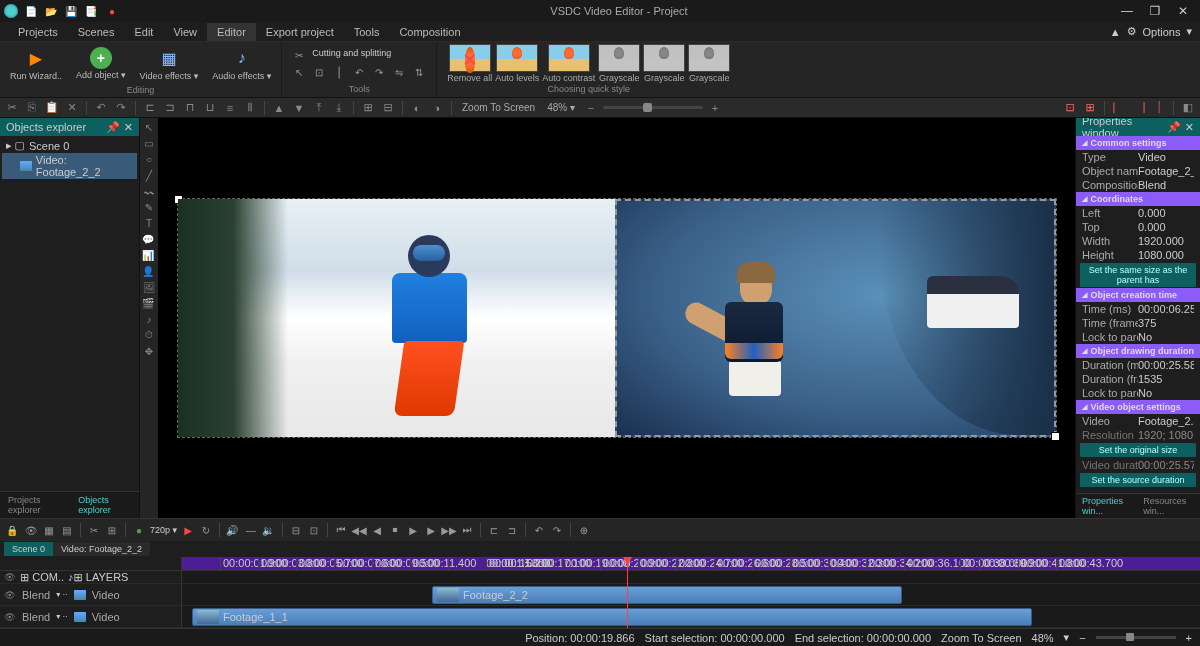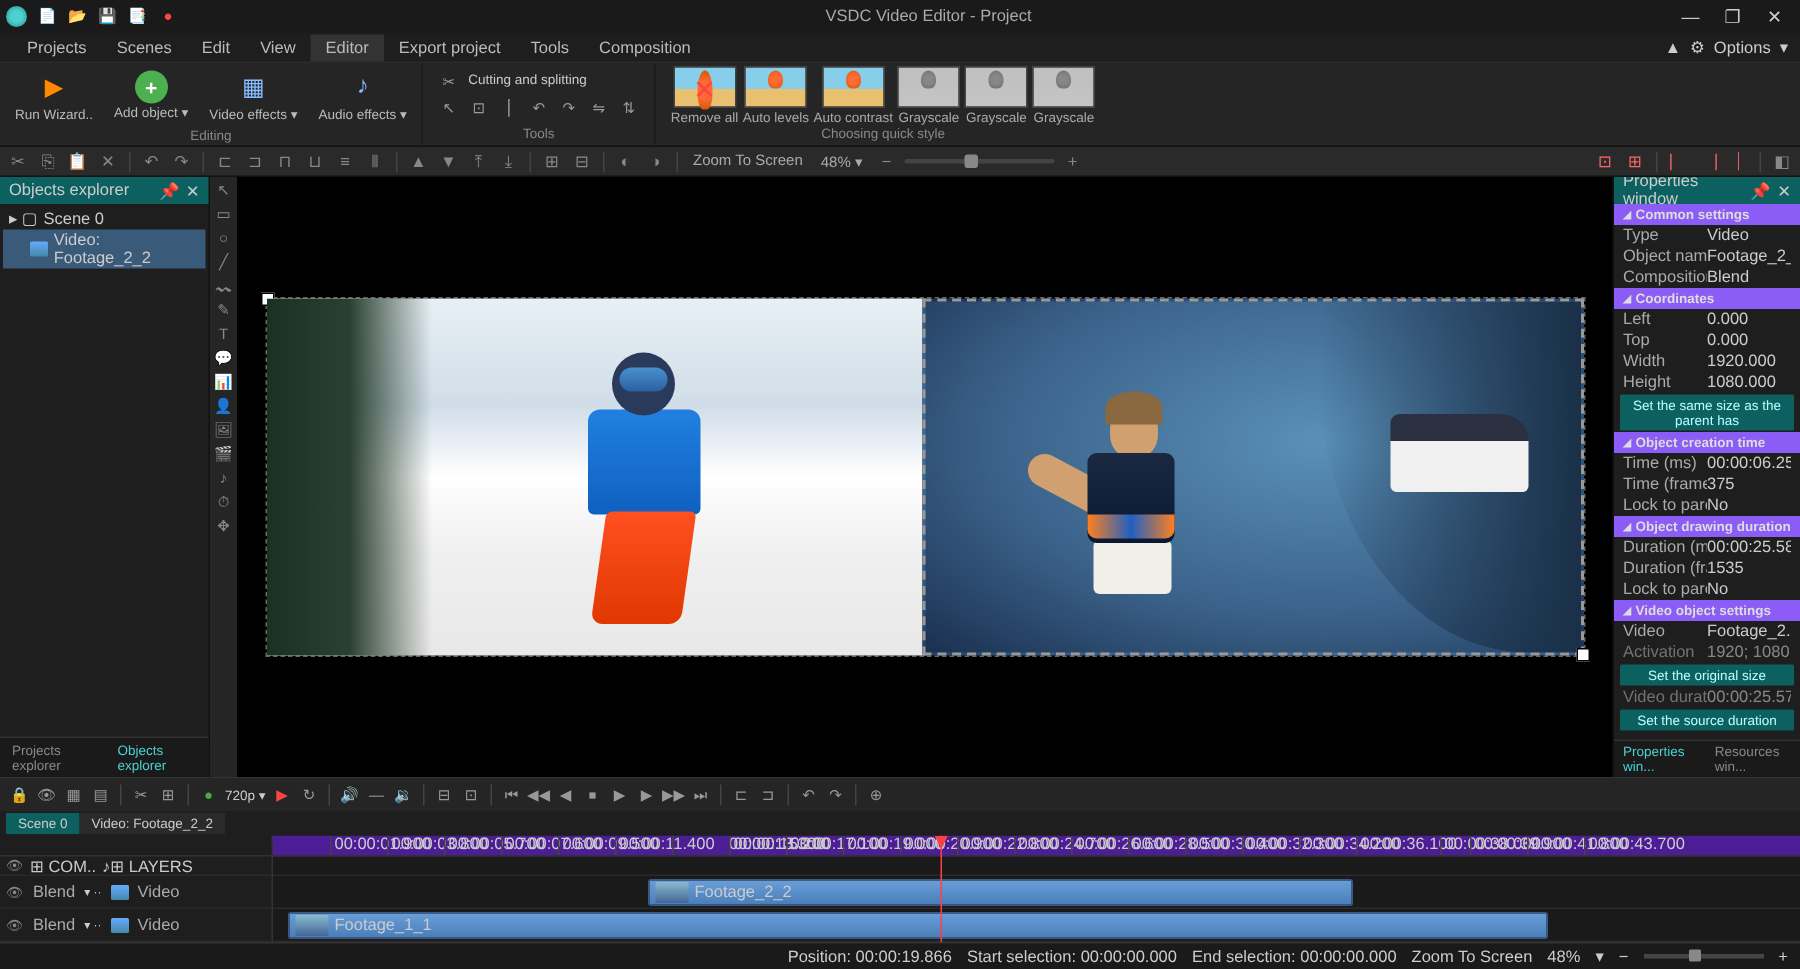--- a/index.html
+++ b/index.html
@@ -412,21 +412,21 @@
       <div class="prop-row">
           <span class="prop-key">Lock to pare</span>
           <span class="prop-val">No</span>
         </div>
       <div class="prop-section">Video object settings</div>
       <div class="prop-row">
           <span class="prop-key">Video</span>
           <span class="prop-val">Footage_2.mp4; ID</span>
         </div>
       <div class="prop-row" style="opacity:.6">
-          <span class="prop-key">Activation</span>
+          <span class="prop-key">Resolution</span>
           <span class="prop-val">1920; 1080</span>
         </div>
       <div class="prop-btn">Set the original size</div>
       <div class="prop-row" style="opacity:.6">
           <span class="prop-key">Video duration</span>
           <span class="prop-val">00:00:25.579</span>
         </div>
       <div class="prop-btn">Set the source duration</div>
 
     </div>

